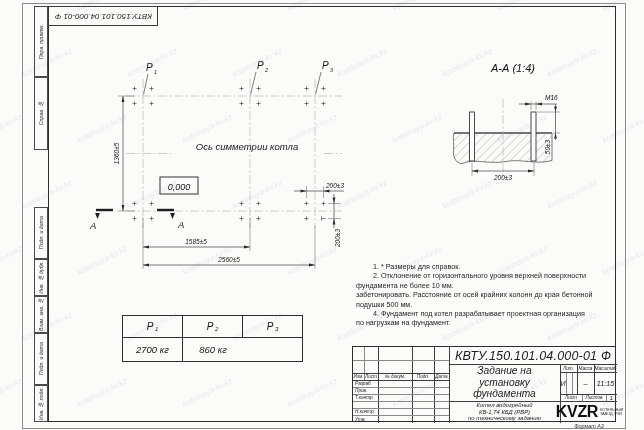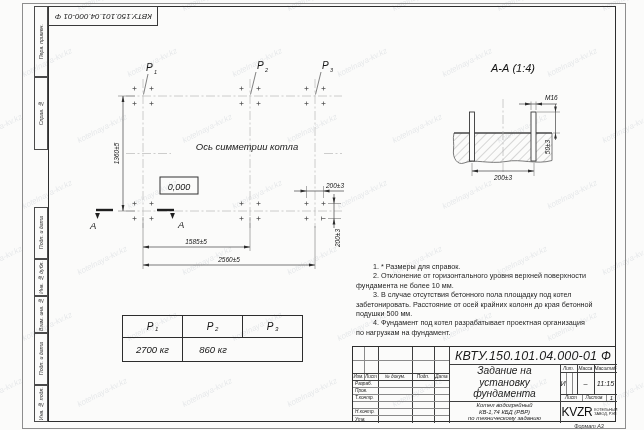--- a/index.html
+++ b/index.html
@@ -46,21 +46,21 @@
   #title-block .thin{background:#8a8a8a;}
   .tb-cell{position:absolute;display:flex;align-items:center;justify-content:center;
       box-sizing:border-box;color:#1d1d1d;}
   .tb-left{justify-content:flex-start;padding-left:2px;}
   #tb-desig{font-size:12.5px;font-style:italic;letter-spacing:0.2px;}
   #tb-docname{flex-direction:column;font-size:10.2px;font-style:italic;line-height:11.6px;}
   #tb-product{flex-direction:column;font-size:5.9px;font-style:italic;line-height:6.8px;}
   .tb-small{font-size:4.7px;font-style:italic;}
   .tb-val{font-size:7.2px;font-style:italic;}
   #tb-logo{gap:2px;}
-  #kvzr-text{font-weight:normal;font-size:12px;letter-spacing:-0.3px;color:#0c0c0c;}
+  #kvzr-text{font-weight:bold;font-size:16px;letter-spacing:-0.3px;color:#0c0c0c;}
   #kvzr-co{display:flex;flex-direction:column;font-size:3.7px;line-height:4.4px;color:#222;}
   #format-label{position:absolute;left:553px;top:422px;width:72px;height:8px;z-index:5;
       display:flex;align-items:center;justify-content:center;font-size:5.4px;font-style:italic;color:#333;}
 </style>
 </head>
 <body>
 
 <div id="sheet">
 
   <div id="wm-layer">
@@ -271,21 +271,20 @@
         <text transform="translate(549.5,147) rotate(-90)" text-anchor="middle">50±3</text>
         <text x="503" y="180" text-anchor="middle">200±3</text>
       </g>
     </g>
   </svg>
 
   <div id="notes">
     <div class="note-indent">1. * Размеры для справок.</div>
     <div class="note-indent">2. Отклонение от горизонтального уровня верхней поверхности</div>
     <div>фундамента не более 10 мм.</div>
-    <div class="note-indent">3. В случае отсутствия бетонного пола площадку под котел</div>
     <div>забетонировать. Расстояние от осей крайних колонн до края бетонной</div>
     <div>подушки 500 мм.</div>
     <div class="note-indent">4. Фундамент под котел разрабатывает проектная организация</div>
     <div>по нагрузкам на фундамент.</div>
   </div>
 
   <div id="load-table">
     <div class="lt-cell headrow">
       <span>P</span>
         <span class="psub">1</span>

